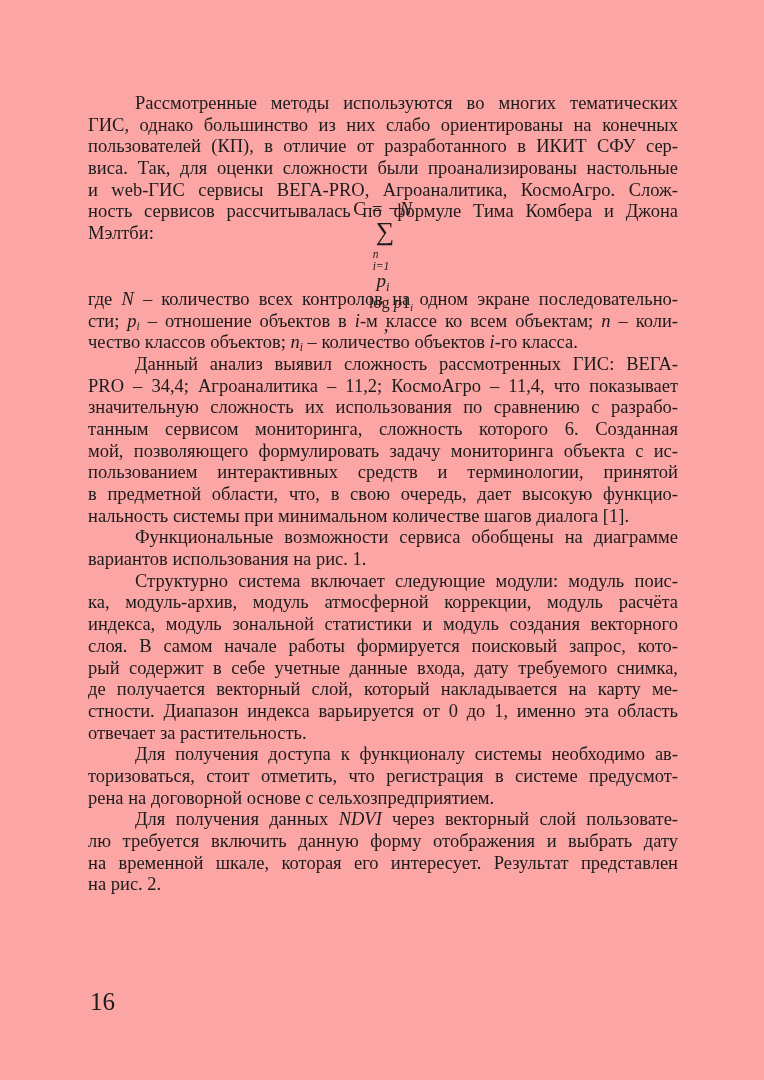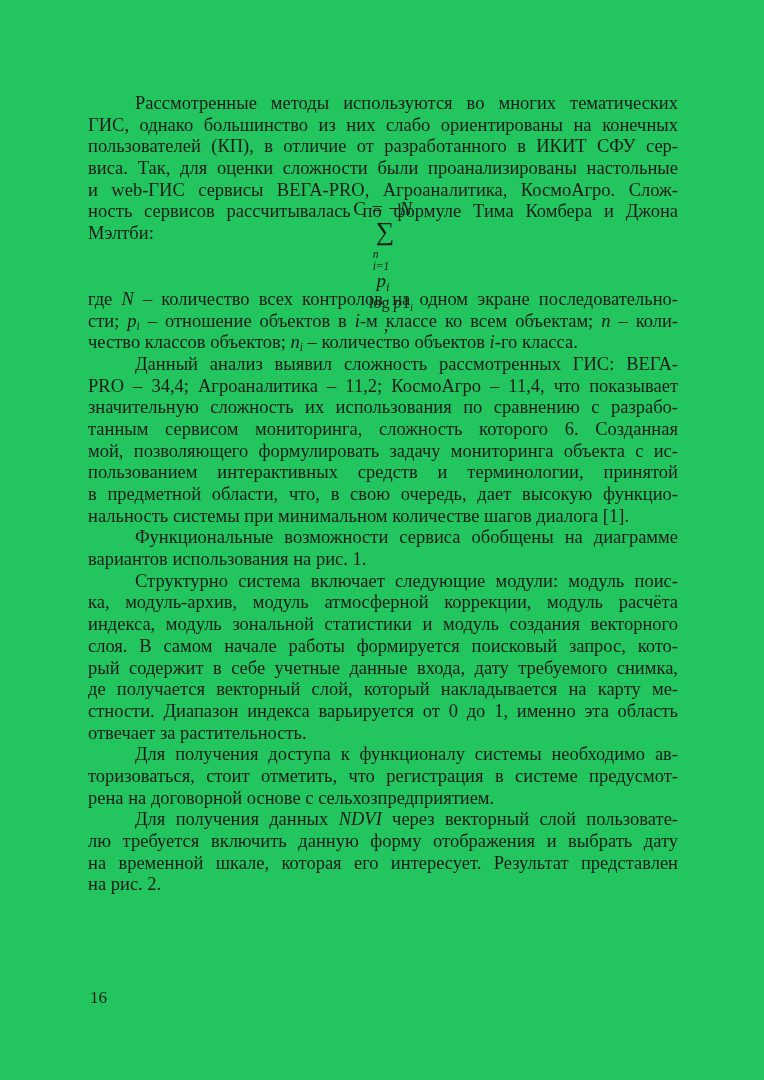--- a/index.html
+++ b/index.html
@@ -4,21 +4,21 @@
 <style>
   html, body {
     margin: 0;
     padding: 0;
     background: #e8e8e8;
   }
   .page {
     position: relative;
     width: 764px;
     height: 1080px;
-    background: #22c55e;
+    background: #fca5a5;
     margin: 0 auto;
     overflow: hidden;
     font-family: "Liberation Serif", "DejaVu Serif", serif;
     color: #1c1c1c;
   }
   .text-body {
     position: absolute;
     left: 88px;
     top: 93px;
     width: 590px;
@@ -87,21 +87,21 @@
   .term2 {
     font-size: 0.86em;
     margin-left: 16px;
   }
   .term2 .f-var { font-style: italic; }
   .f-comma { margin-left: 6px; }
   .page-number {
     position: absolute;
     left: 90px;
     top: 988px;
-    font-size: 17px;
+    font-size: 25px;
   }
 </style>
 </head>
 <body>
 
 <div class="page">
   <div class="text-body">
 
     <div id="paras-before">
         <div class="paragraph">

